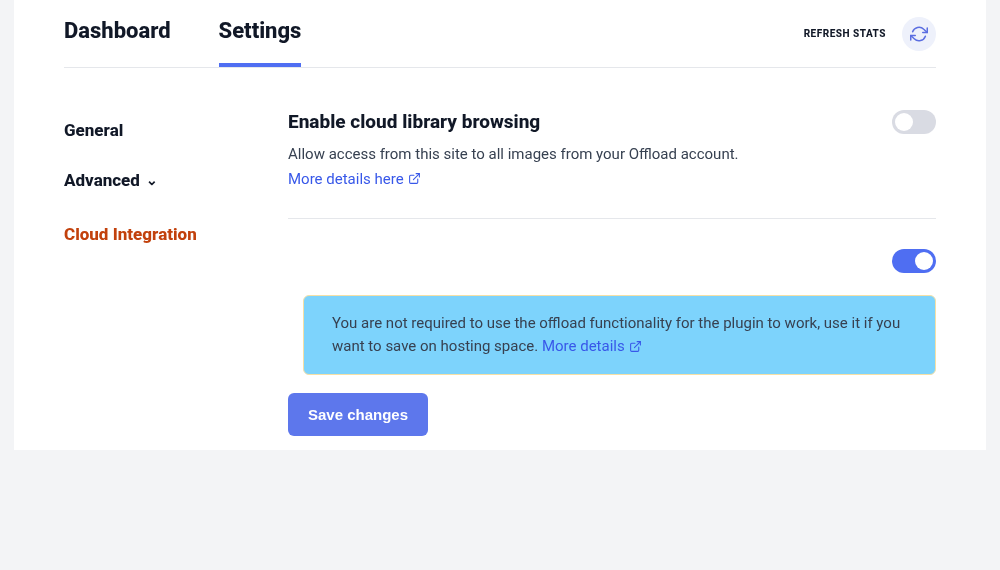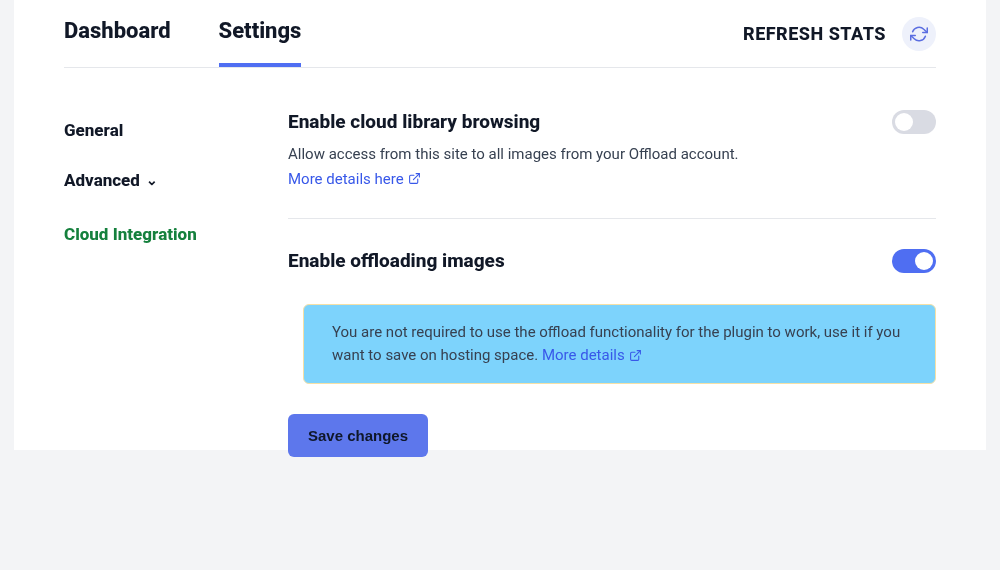--- a/index.html
+++ b/index.html
@@ -36,21 +36,21 @@
   }
   .tab.active {
     border-bottom: 4px solid #4f6ef2;
   }
   .refresh-wrap {
     display: flex;
     align-items: center;
     gap: 16px;
   }
   .refresh-label {
-    font-size: 18px;
+    font-size: 10px;
     font-weight: 800;
     letter-spacing: 0.5px;
     color: #111827;
   }
   .refresh-btn {
     width: 34px;
     height: 34px;
     border-radius: 50%;
     background: #eef1fb;
     display: flex;
@@ -73,21 +73,21 @@
     font-size: 17px;
     font-weight: 800;
     color: #111827;
     padding: 10px 0;
     cursor: pointer;
     display: flex;
     align-items: center;
     gap: 6px;
   }
   .side-item.advanced { margin-top: 10px; }
-  .side-item.active { color: #15803d; margin-top: 14px; }
+  .side-item.active { color: #c2410c; margin-top: 14px; }
   .chevron { font-size: 14px; }
 
   .content { flex: 1; }
   .setting-row {
     padding-bottom: 30px;
   }
   .setting-row + .setting-row {
     border-top: 1px solid #e5e7eb;
     padding-top: 30px;
   }
@@ -149,23 +149,23 @@
     border-radius: 6px;
     padding: 16px 28px;
     font-size: 15px;
     color: #374151;
     line-height: 1.55;
     margin-left: 15px;
   }
   .notice .link { margin-top: 0; }
 
   .save-btn {
-    margin-top: 30px;
+    margin-top: 18px;
     background: #5d77ec;
-    color: #0f172a;
+    color: #ffffff;
     border: none;
     border-radius: 6px;
     padding: 13px 20px;
     font-size: 15px;
     font-weight: 700;
     cursor: pointer;
   }
 </style>
 </head>
 <body>
@@ -217,21 +217,20 @@
           </div>
           <div class="toggle off">
             <div class="knob"></div>
           </div>
         </div>
       </div>
 
       <div class="setting-row">
         <div class="row-head">
           <div>
-            <div class="row-title">Enable offloading images</div>
           </div>
           <div class="toggle on">
             <div class="knob"></div>
           </div>
         </div>
         <div class="notice">
           <span>You are not required to use the offload functionality for the plugin to work, use it if you want to save on hosting space.</span>
           <a href="#" class="link">
             <span>More details</span>
             <svg viewBox="0 0 24 24" fill="none" stroke-width="2" stroke-linecap="round" stroke-linejoin="round">

